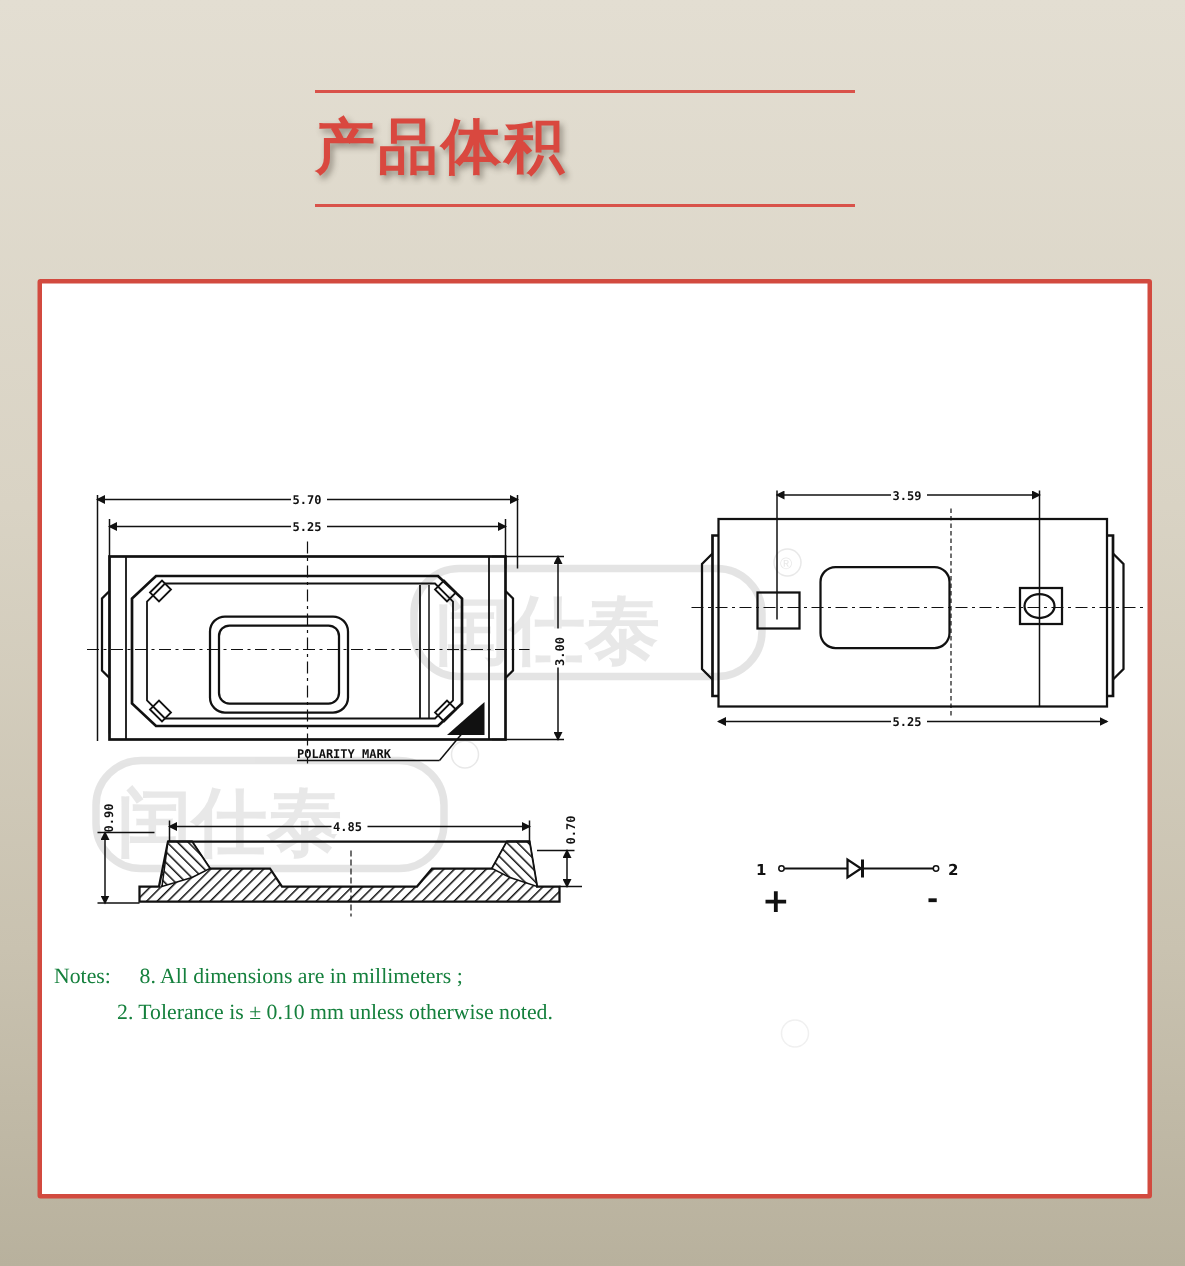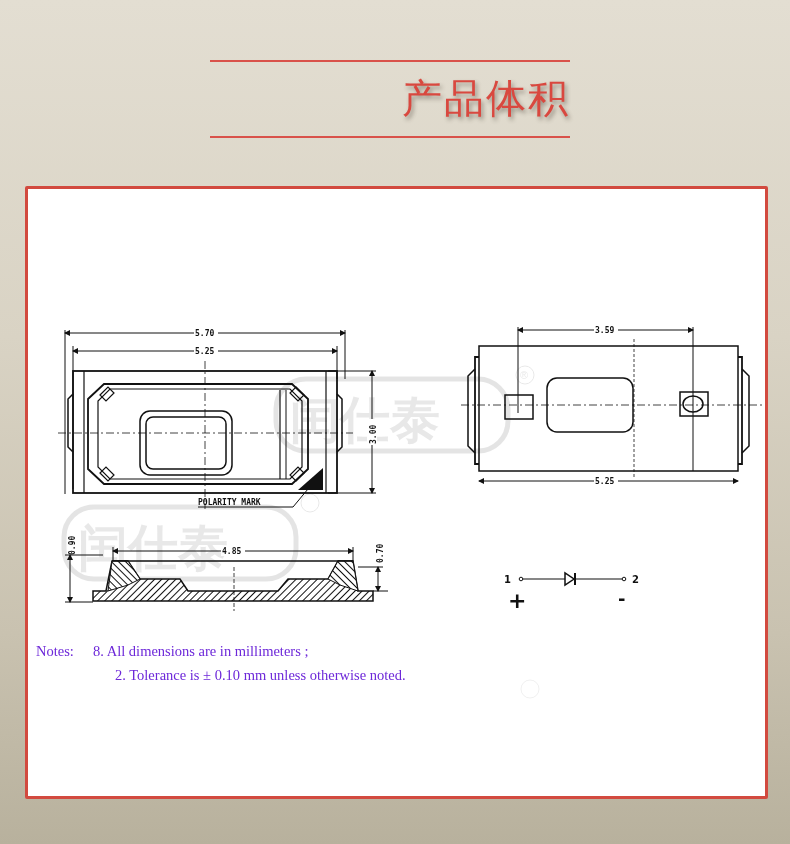--- a/index.html
+++ b/index.html
@@ -7,38 +7,38 @@
     width: 790px; height: 844px; overflow: hidden;
     background: linear-gradient(to bottom, #e3ded2 0%, #d9d3c4 40%, #c9c2b0 75%, #b8b19d 100%);
     font-family: "Liberation Sans", sans-serif;
     position: relative;
   }
   .title-wrap { position: absolute; left: 210px; top: 60px; width: 360px; height: 78px; }
   .title-line { position: absolute; left: 0; width: 360px; height: 2px; background: #d9524a; }
   .title-line.top { top: 0; }
   .title-line.bottom { top: 76px; }
   .title-text {
-    position: absolute; left: 0; top: 14px; width: 360px; text-align: right;
-    font-family: "DejaVu Sans", sans-serif; font-weight: normal; font-size: 40px; line-height: 48px;
+    position: absolute; left: 0; top: 14px; width: 360px; text-align: left;
+    font-family: "DejaVu Sans", sans-serif; font-weight: bold; font-size: 40px; line-height: 48px;
     color: #d9483f; letter-spacing: 2px;
     text-shadow: 2px 3px 4px rgba(60,50,40,0.45);
   }
   .panel {
     position: absolute; left: 25px; top: 186px; width: 737px; height: 607px;
     background: #ffffff; border: 3px solid #d24a3f; border-radius: 2px;
   }
   .drawing { position: absolute; left: 0; top: 0; }
   .dim-text { font-family: "DejaVu Sans Mono", monospace; font-size: 8px; font-weight: bold; fill: #111; }
   .notes {
     position: absolute; left: 8px; top: 450px;
-    font-family: "Liberation Serif", serif; font-size: 14.5px; color: #6d28d9; line-height: 24px;
+    font-family: "Liberation Serif", serif; font-size: 14.5px; color: #15803d; line-height: 24px;
   }
   .notes .row { display: flex; }
   .notes .lbl { width: 57px; }
-  .notes .indent { margin-left: 79px; }
+  .notes .indent { margin-left: 42px; }
   .wm-text { font-family: "DejaVu Sans", sans-serif; font-weight: bold; }
 </style>
 </head>
 <body>
 
 <div class="title-wrap">
   <div class="title-line top"></div>
   <div class="title-text">产品体积</div>
   <div class="title-line bottom"></div>
 </div>

